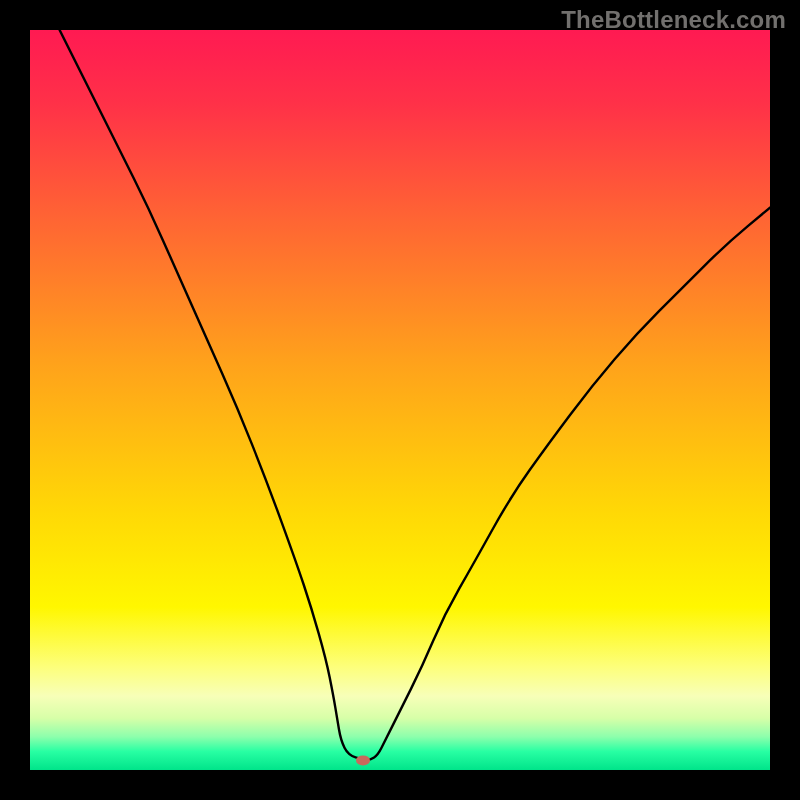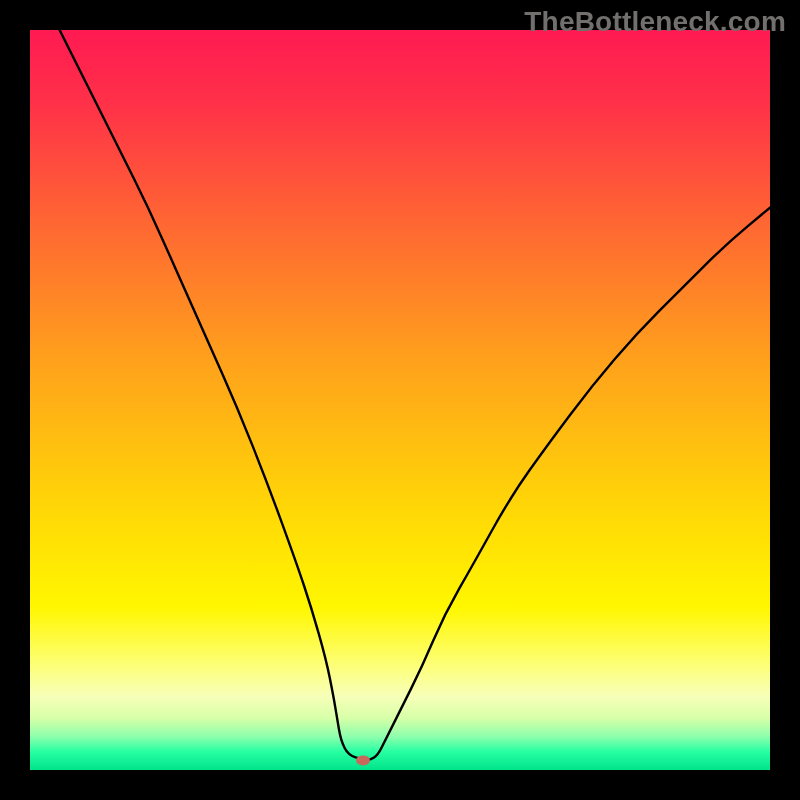--- a/index.html
+++ b/index.html
@@ -14,21 +14,21 @@
     position: relative;
     width: 800px;
     height: 800px;
     background: #000;
   }
   .watermark {
     position: absolute;
     top: 6px;
     right: 14px;
     font-family: Arial, Helvetica, sans-serif;
-    font-size: 28px;
+    font-size: 24px;
     font-weight: 600;
     color: #72706e;
     letter-spacing: 0.2px;
     z-index: 50;
   }
   svg.plot {
     position: absolute;
     left: 30px;
     top: 30px;
     width: 740px;

